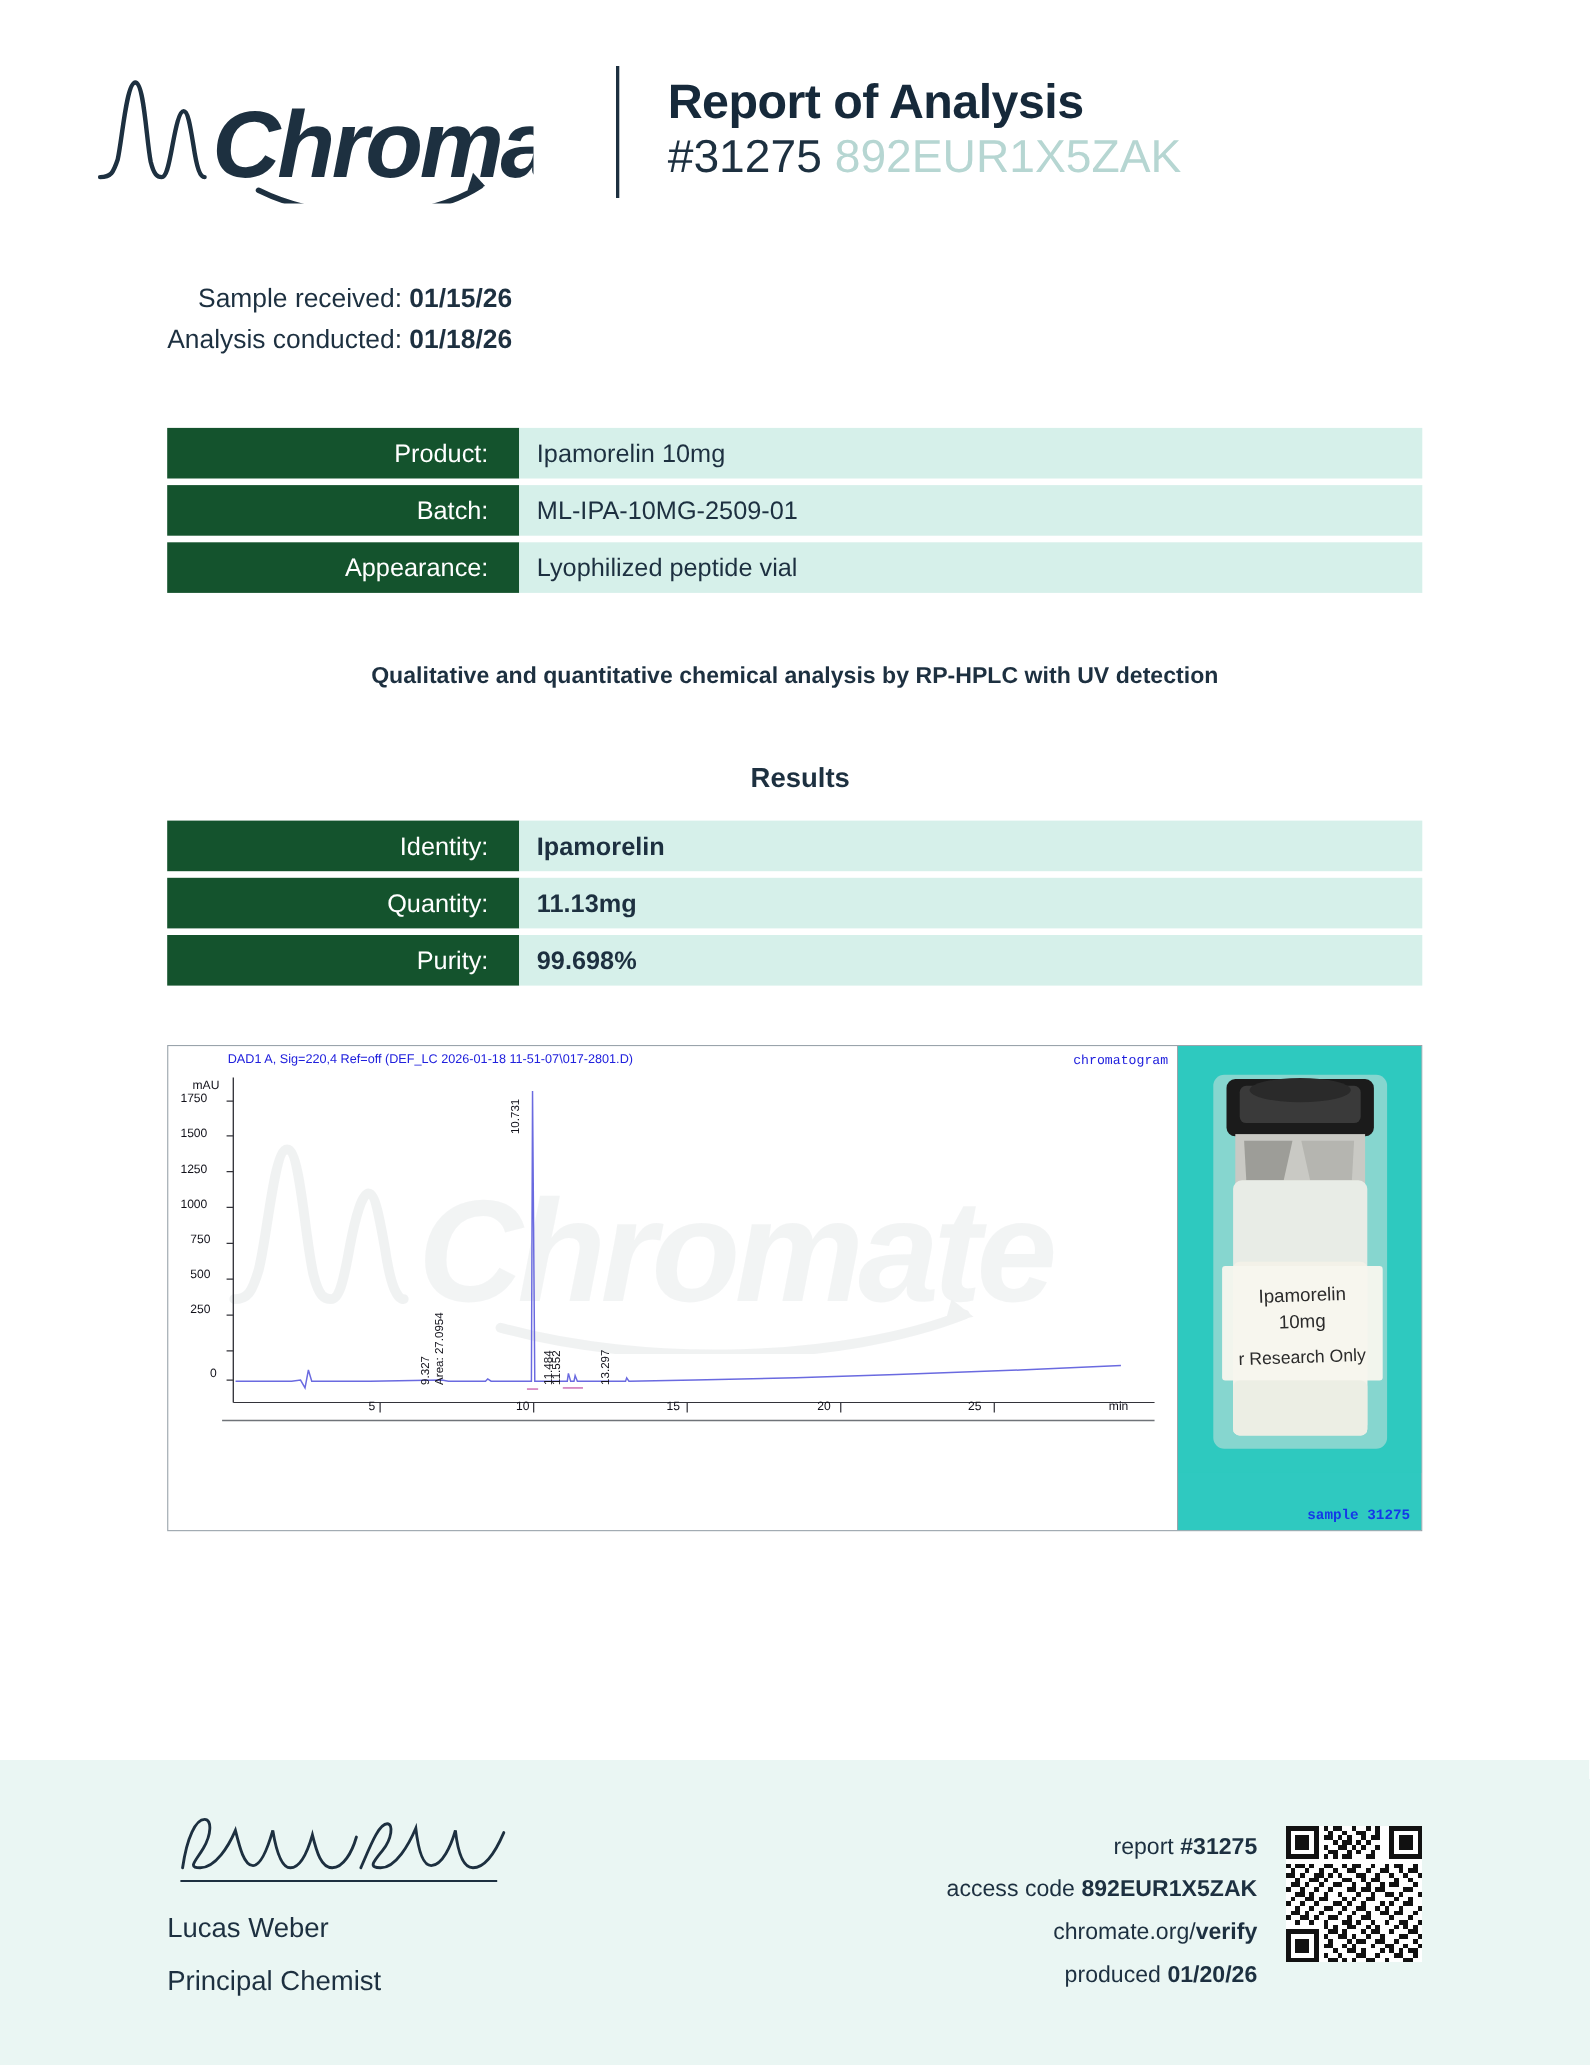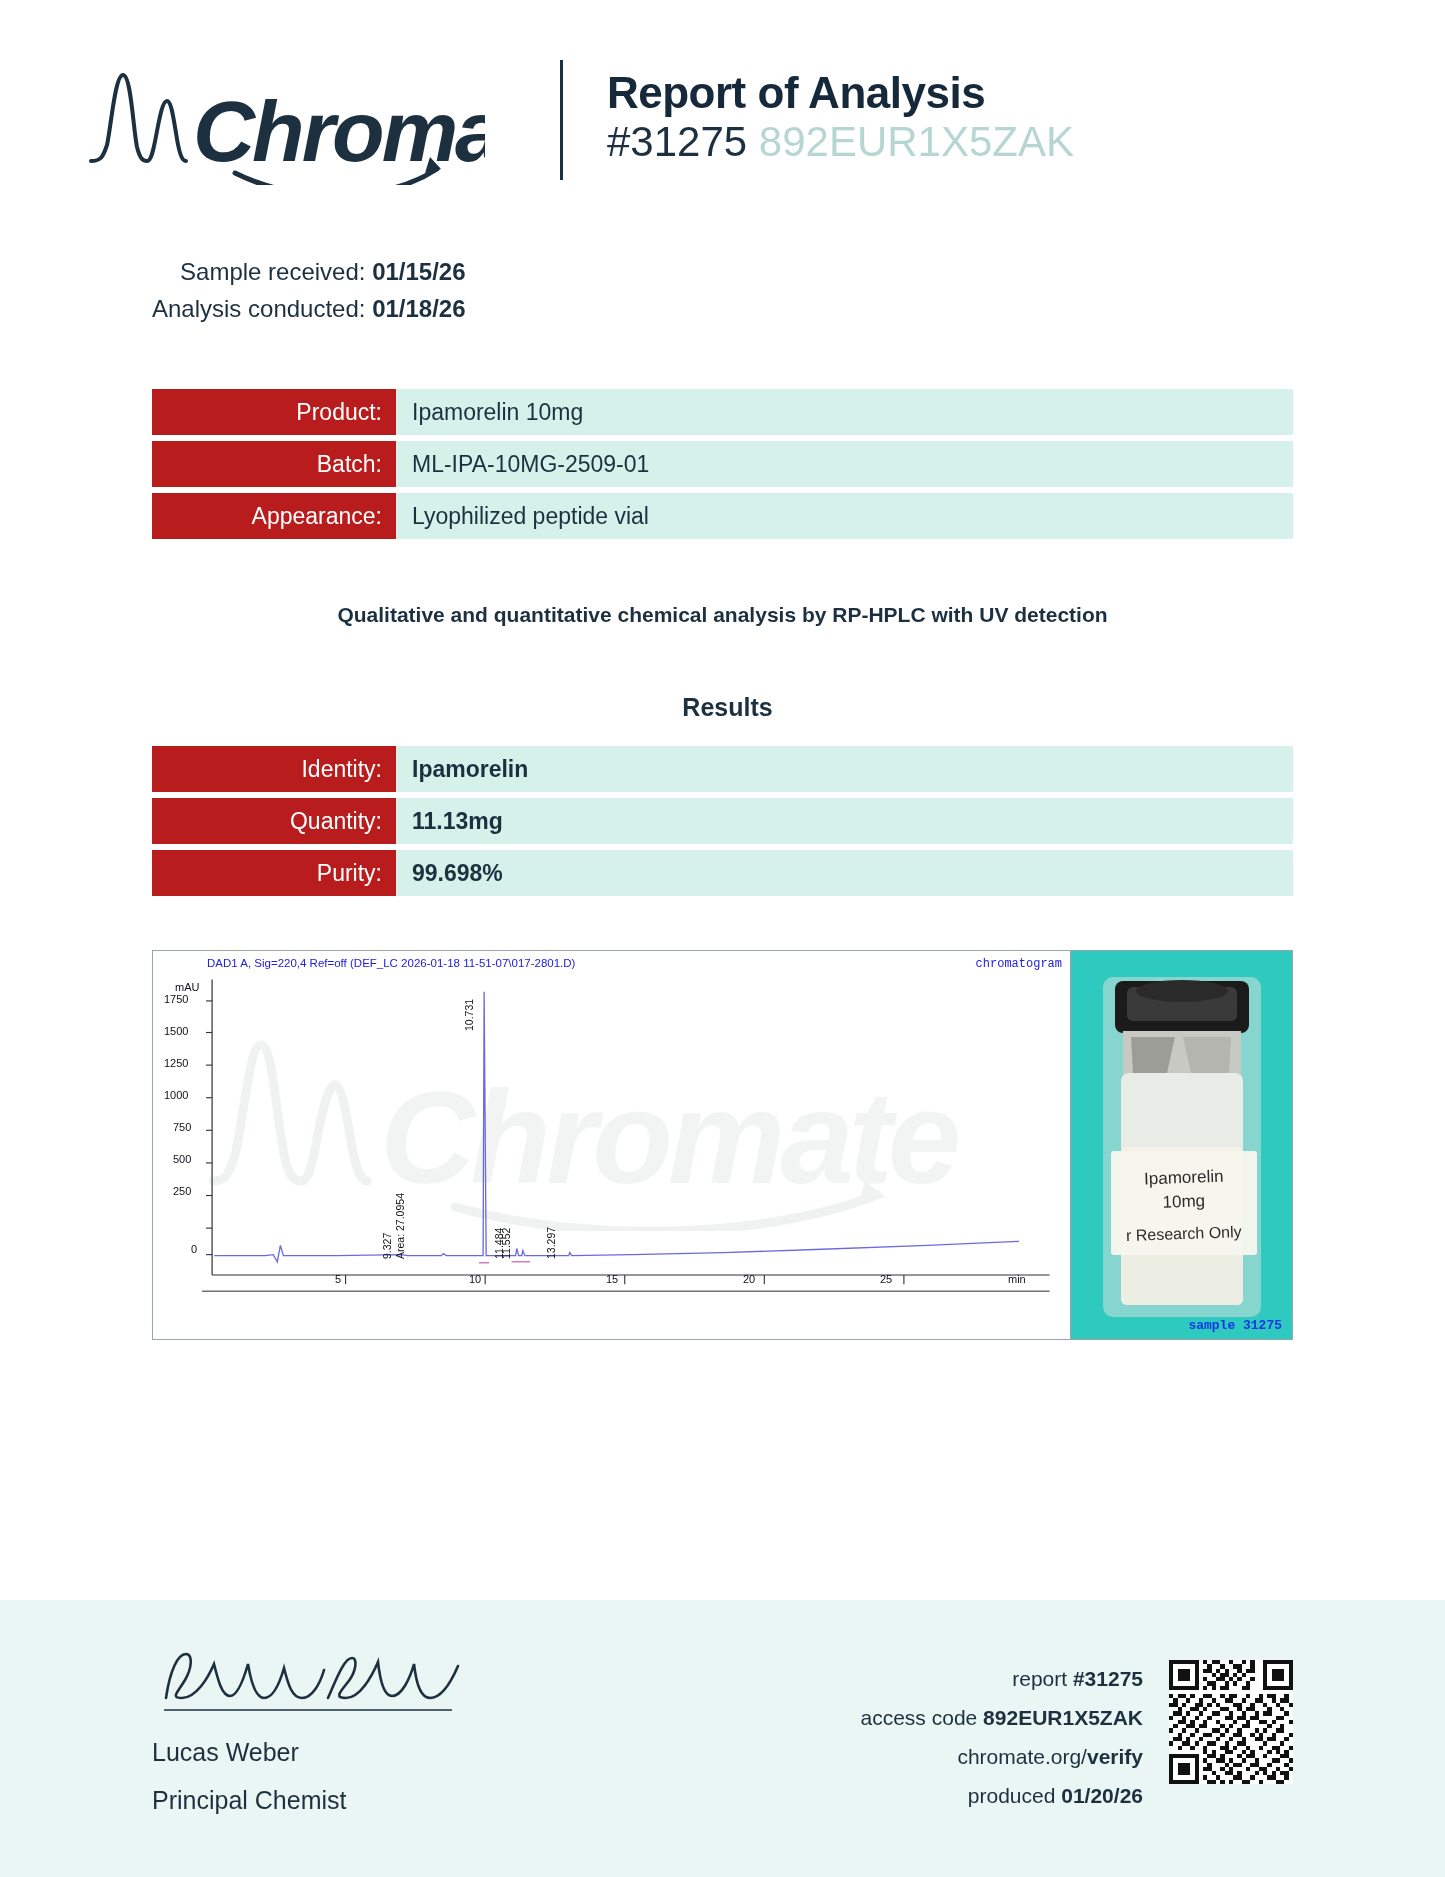--- a/index.html
+++ b/index.html
@@ -29,37 +29,37 @@
   .meta-left { font-size: 24px; line-height: 1.55; }
   .meta-left .lbl { font-weight: 400; }
   .meta-left .val { font-weight: bold; font-size: 25px; }
   .meta-right { font-size: 24px; line-height: 1.55; text-align: right; }
   .meta-right b { font-weight: bold; }
 
   
   .tbl { margin: 62px 152px 0 152px; }
   .row { display: flex; margin-bottom: 6px; height: 46px; }
   .row .k {
-    width: 244px; background: #b91c1c; color: #fff;
+    width: 320px; background: #14532d; color: #fff;
     font-size: 23px; display: flex; align-items: center; justify-content: flex-end;
-    padding-right: 14px;
+    padding-right: 28px;
   }
   .row .v {
     flex: 1; background: #d6f0ea; color: #1d3040;
     font-size: 23px; display: flex; align-items: center; padding-left: 16px;
   }
   .row.bold .v { font-weight: bold; }
 
   .descr { text-align: center; font-size: 21px; font-weight: bold; margin-top: 64px; color: #1d3040; }
   .results-title { text-align: center; font-size: 25px; font-weight: bold; margin-top: 66px; padding-left: 10px; }
   .tbl.results { margin-top: 24px; }
 
   
   .chrom-wrap {
-    margin: 54px 152px 0 152px; height: 390px;
+    margin: 54px 152px 0 152px; height: 442px;
     border: 1px solid #9aa4ab; background: #fff;
     display: flex; position: relative;
   }
   .chrom { position: relative; flex: 1; }
   .chrom-hdr {
     position: absolute; left: 54px; top: 6px;
     font-family: "Liberation Sans", sans-serif;
     font-size: 11.5px; color: #2020dd; white-space: nowrap;
   }
   .chrom-tag {

